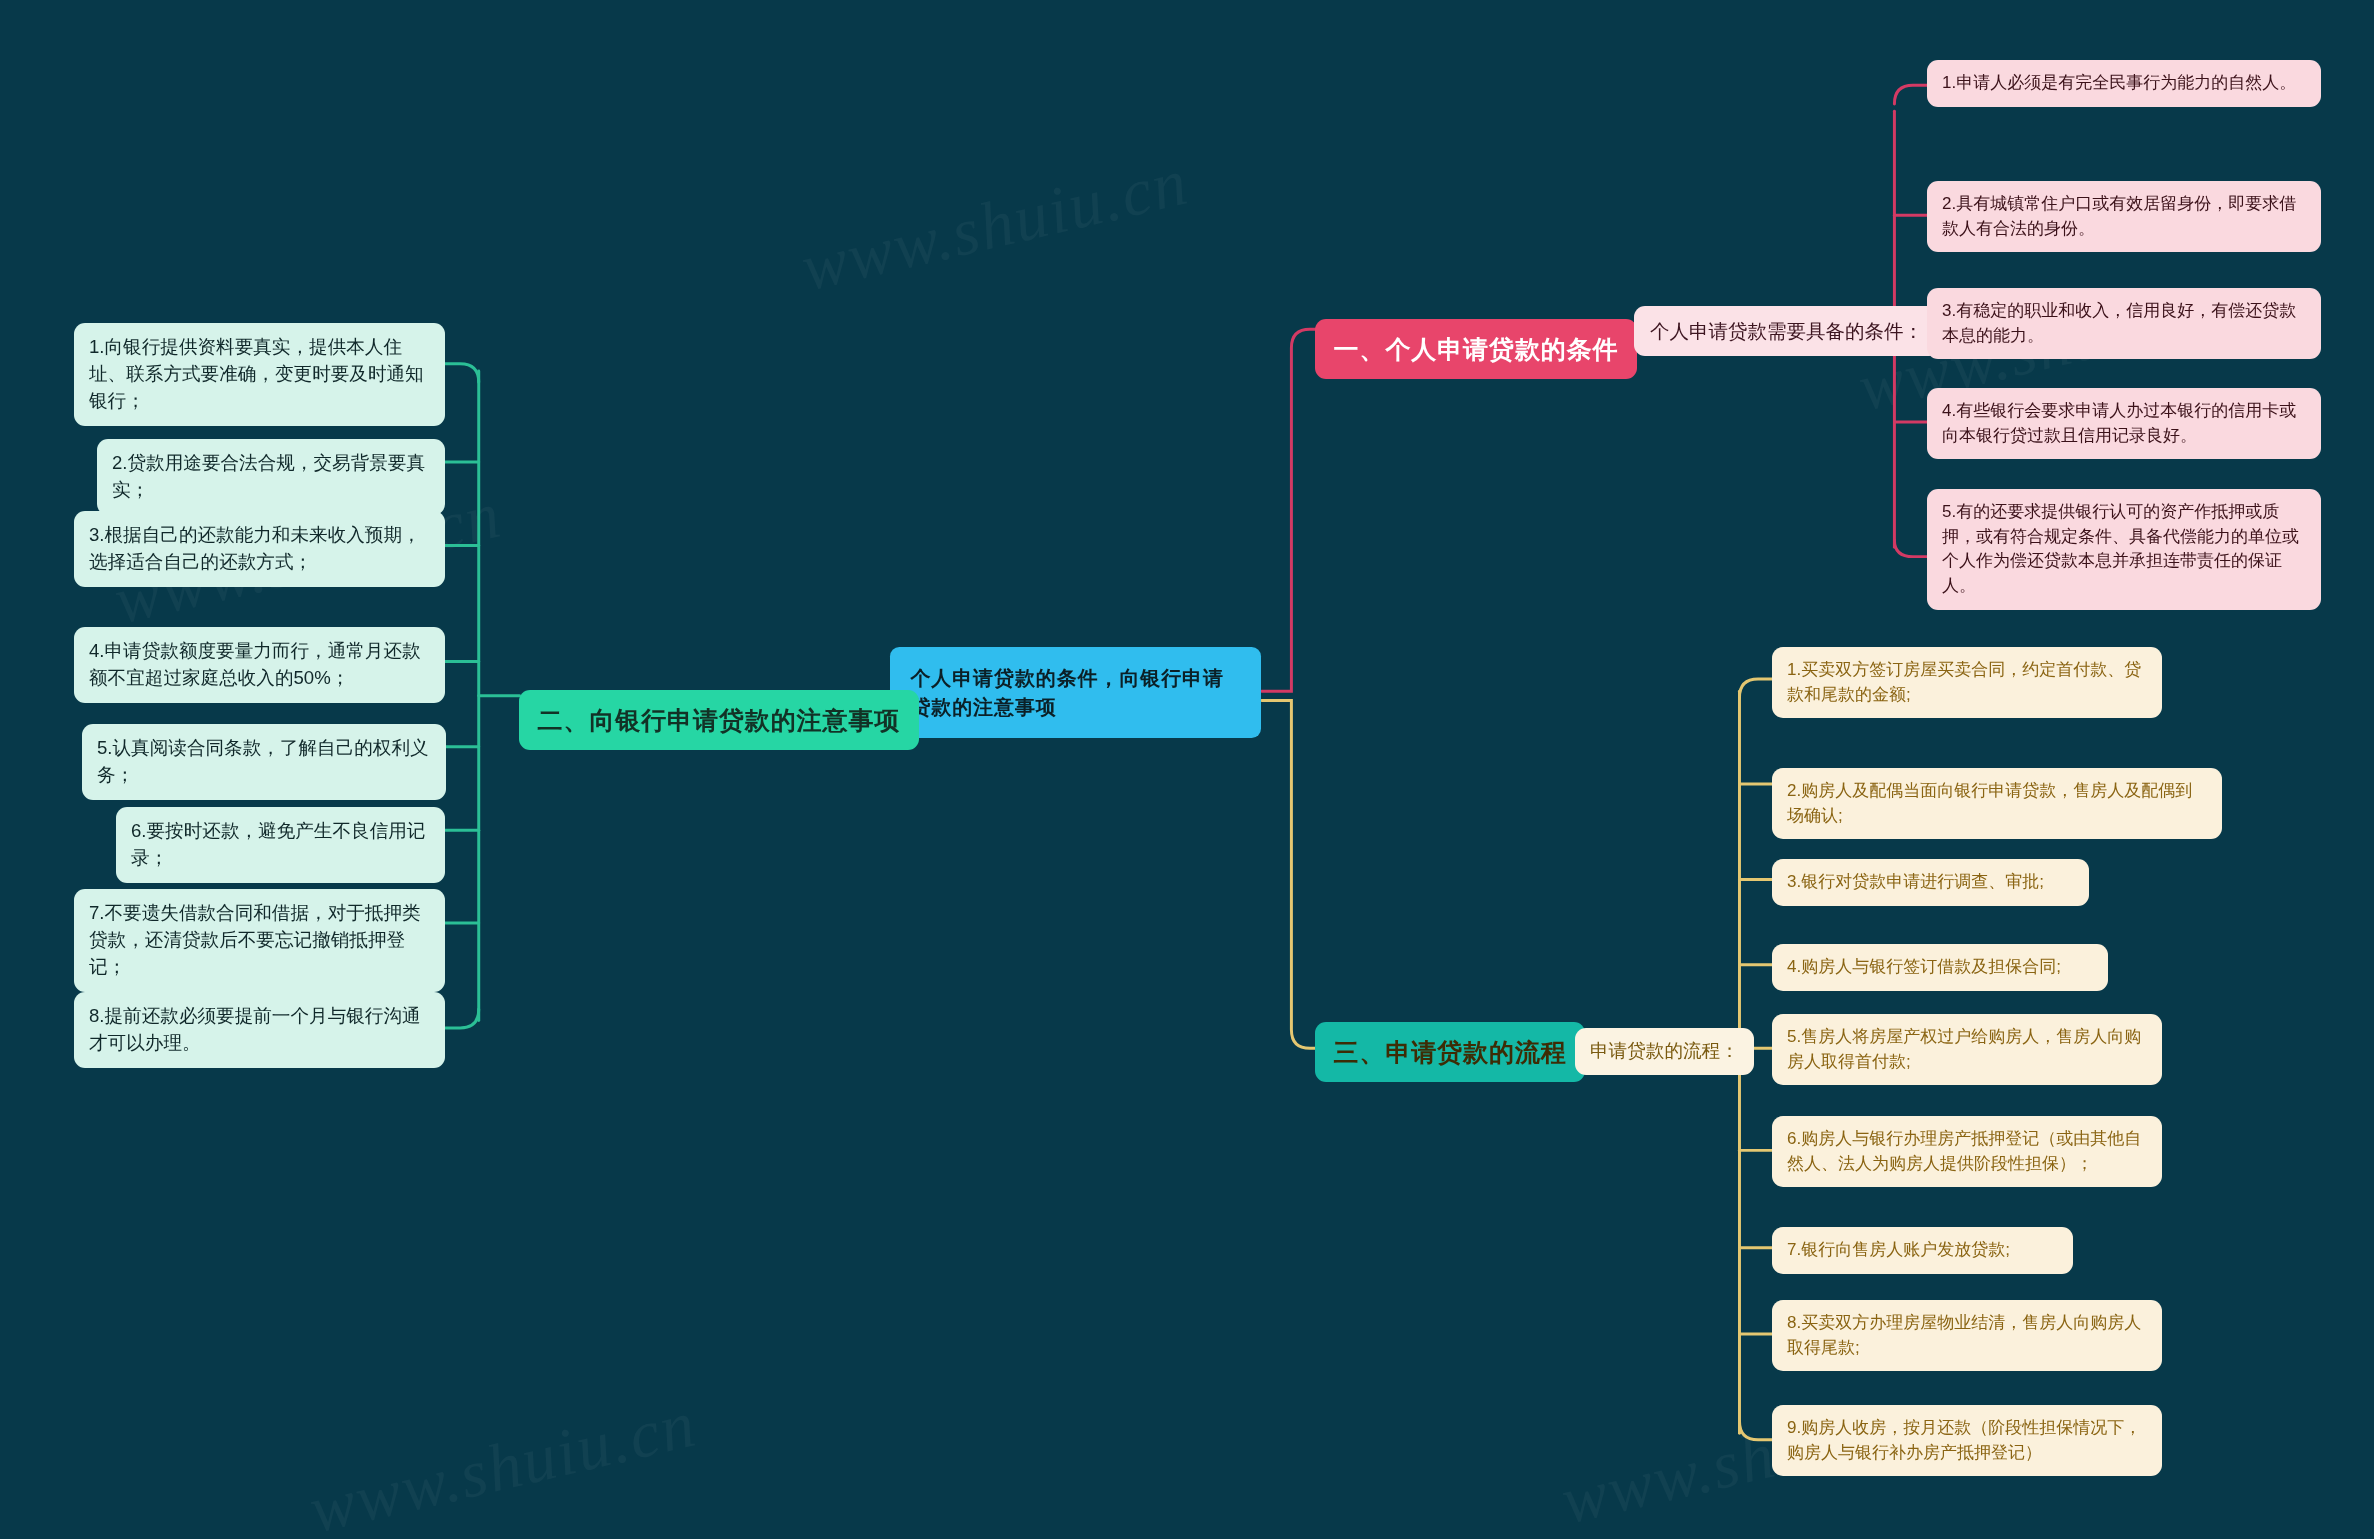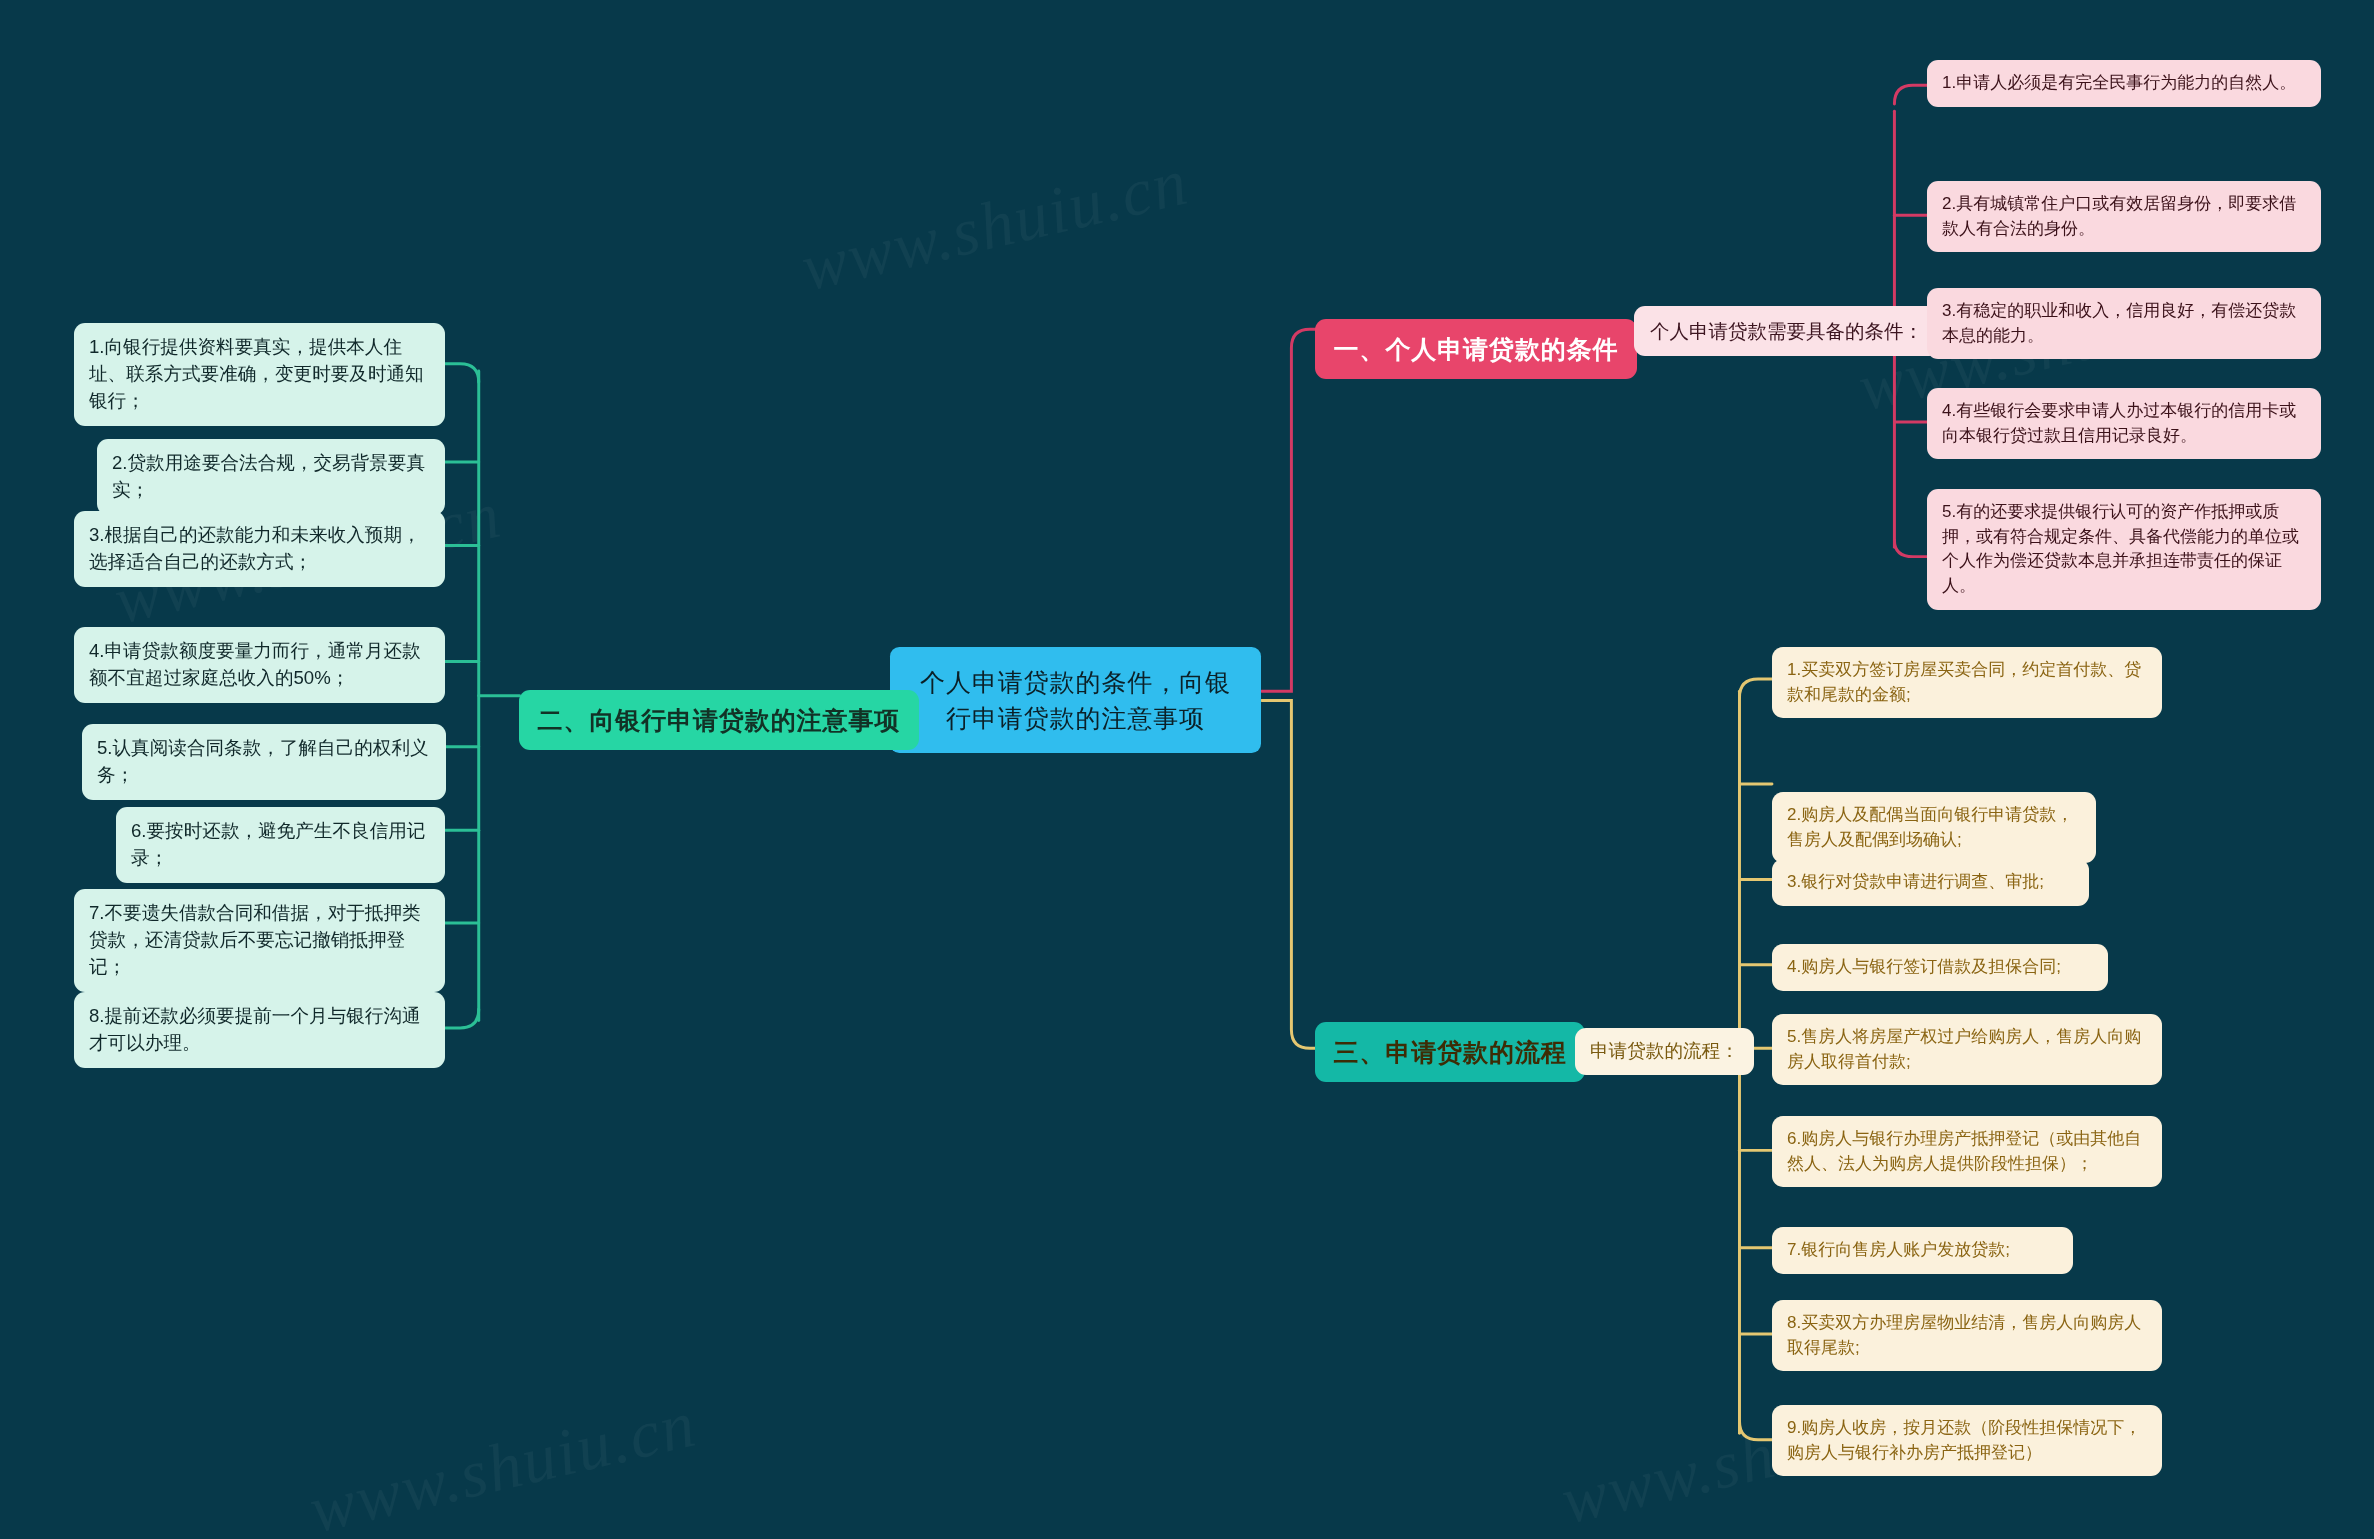--- a/index.html
+++ b/index.html
@@ -31,25 +31,25 @@
     border-radius:13px;
     line-height:1.45;
     white-space:pre-wrap;
     word-break:break-word;
   }
 
   
   .central{
     background:#30BDEE;
     color:#0b2027;
-    font-size:25px;
-    font-weight:400;
+    font-size:20px;
+    font-weight:700;
     padding:16.7px 20.4px;
     border-radius:9.3px;
-    text-align:center;
+    text-align:left;
     letter-spacing:0.9px;
   }
 
   
   .br-pink{
     background:#E8456B;
     color:#ffffff;
     font-size:25px;
     font-weight:700;
     padding:12px 18.6px;
@@ -196,21 +196,21 @@
   <div class="node leaf-green" style="left:74px;top:627px;width:371px;">4.申请贷款额度要量力而行，通常月还款额不宜超过家庭总收入的50%；</div>
   <div class="node leaf-green" style="left:82px;top:724px;width:364px;">5.认真阅读合同条款，了解自己的权利义务；</div>
   <div class="node leaf-green" style="left:116px;top:807px;width:329px;">6.要按时还款，避免产生不良信用记录；</div>
   <div class="node leaf-green" style="left:74px;top:889px;width:371px;">7.不要遗失借款合同和借据，对于抵押类贷款，还清贷款后不要忘记撤销抵押登记；</div>
   <div class="node leaf-green" style="left:74px;top:992px;width:371px;">8.提前还款必须要提前一个月与银行沟通才可以办理。</div>
 
   <div class="node br-yellow" style="left:1315px;top:1022px;">三、申请贷款的流程</div>
   <div class="node mid-yellow" style="left:1575px;top:1028px;">申请贷款的流程：</div>
 
   <div class="node leaf-yellow" style="left:1772px;top:647px;width:390px;">1.买卖双方签订房屋买卖合同，约定首付款、贷款和尾款的金额;</div>
-  <div class="node leaf-yellow" style="left:1772px;top:792px;width:324px;">2.购房人及配偶当面向银行申请贷款，售房人及配偶到场确认;</div>
+  <div class="node leaf-yellow" style="left:1772px;top:768px;width:450px;">2.购房人及配偶当面向银行申请贷款，售房人及配偶到场确认;</div>
   <div class="node leaf-yellow" style="left:1772px;top:859px;width:317px;">3.银行对贷款申请进行调查、审批;</div>
   <div class="node leaf-yellow" style="left:1772px;top:944px;width:336px;">4.购房人与银行签订借款及担保合同;</div>
   <div class="node leaf-yellow" style="left:1772px;top:1014px;width:390px;">5.售房人将房屋产权过户给购房人，售房人向购房人取得首付款;</div>
   <div class="node leaf-yellow" style="left:1772px;top:1116px;width:390px;">6.购房人与银行办理房产抵押登记（或由其他自然人、法人为购房人提供阶段性担保）；</div>
   <div class="node leaf-yellow" style="left:1772px;top:1227px;width:301px;">7.银行向售房人账户发放贷款;</div>
   <div class="node leaf-yellow" style="left:1772px;top:1300px;width:390px;">8.买卖双方办理房屋物业结清，售房人向购房人取得尾款;</div>
   <div class="node leaf-yellow" style="left:1772px;top:1405px;width:390px;">9.购房人收房，按月还款（阶段性担保情况下，购房人与银行补办房产抵押登记）</div>
 
 </div>
 

